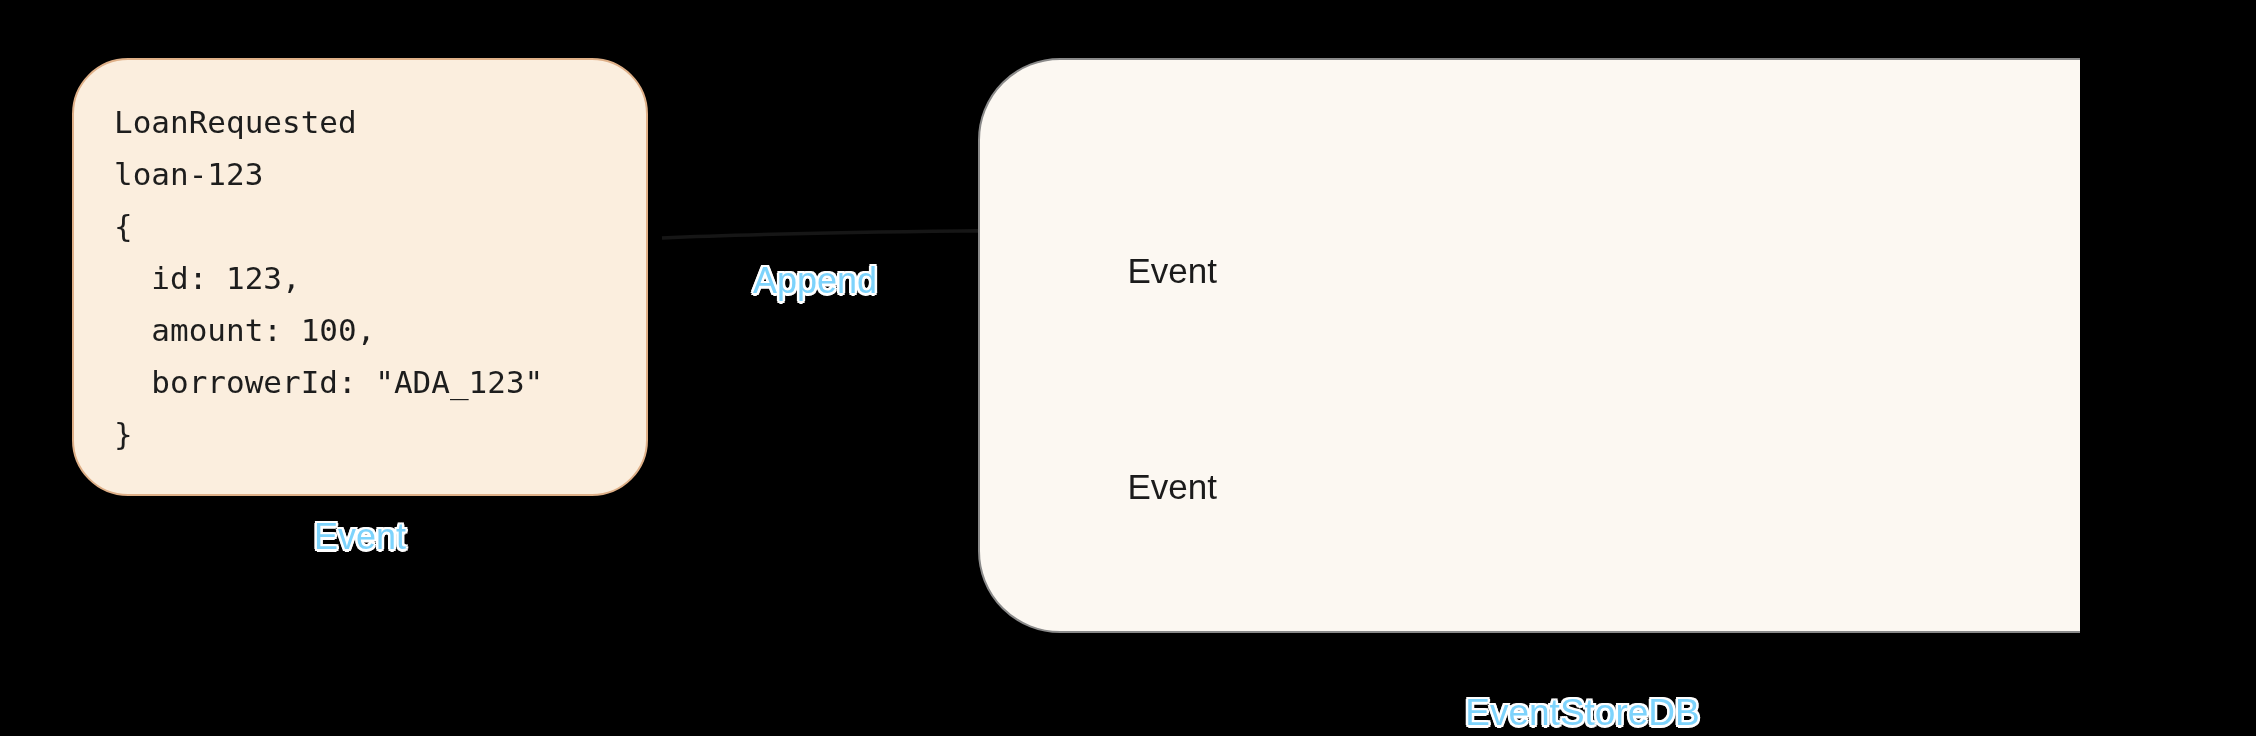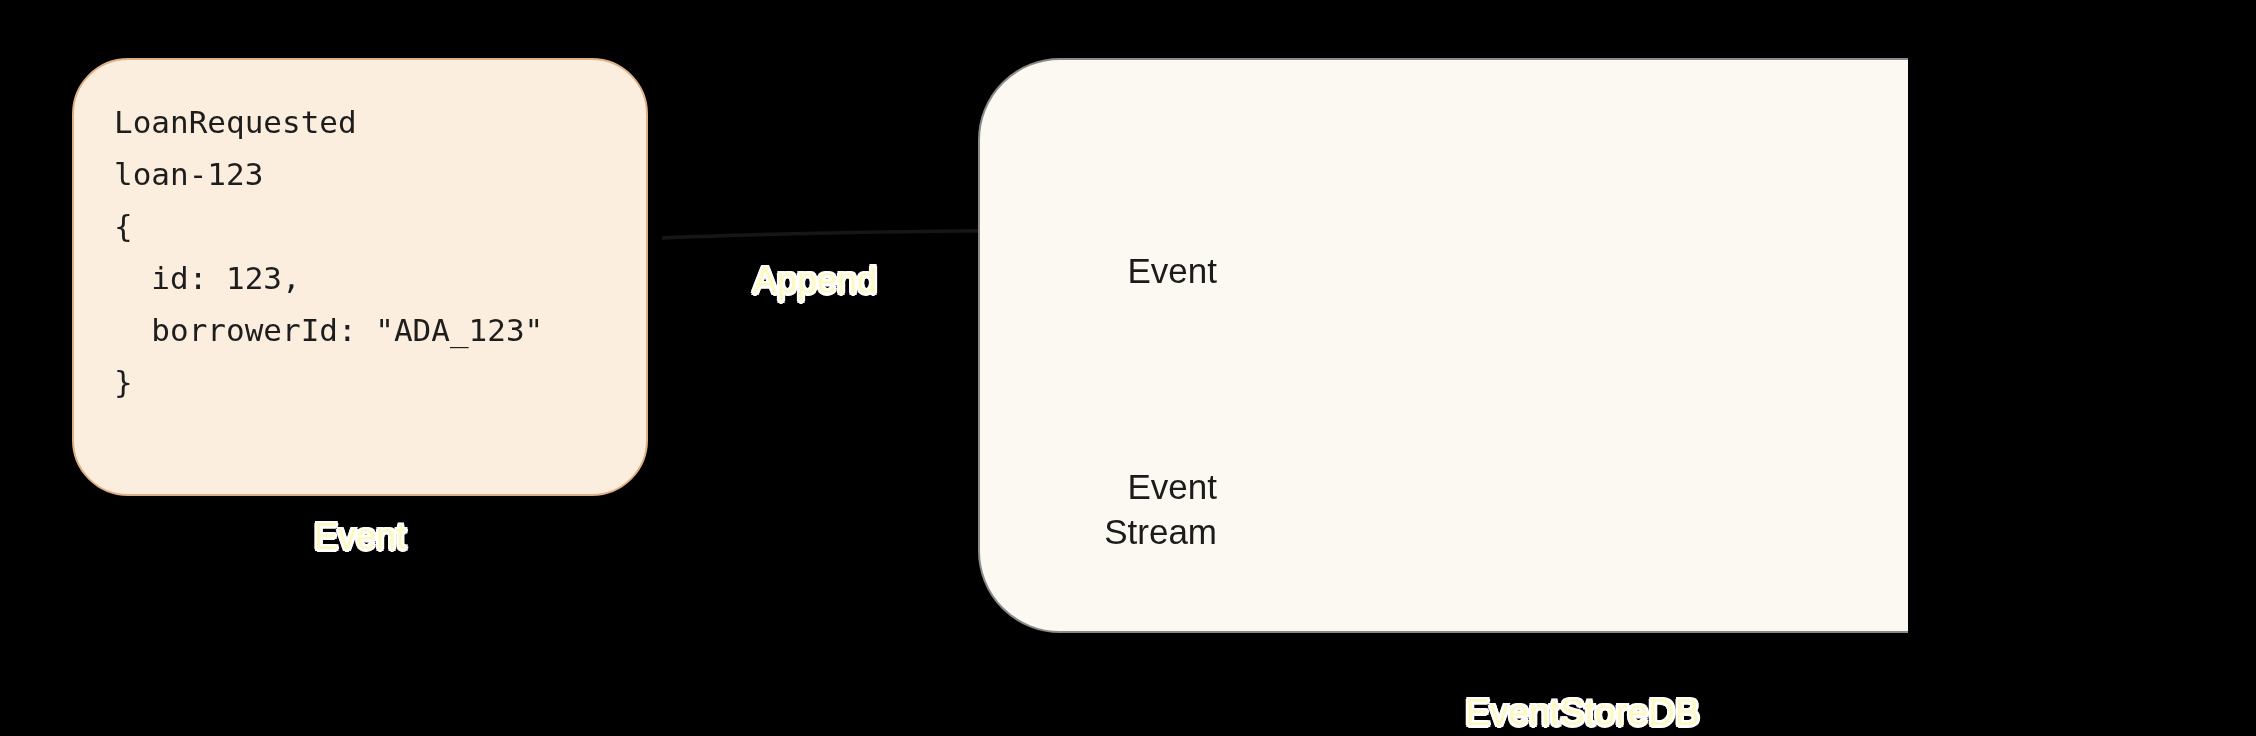--- a/index.html
+++ b/index.html
@@ -1,18 +1,18 @@
 <!DOCTYPE html>
 <html><head>
 <meta charset="utf-8">
 <style>
   html, body { margin: 0; padding: 0; background: #000; }
   .canvas {
     position: relative;
-    width: 1908px;
+    width: 2080px;
     height: 736px;
     background: #000;
     overflow: hidden;
     font-family: "Liberation Sans", sans-serif;
   }
 
   
   .event-card {
     position: absolute;
     left: 72px; top: 58px;
@@ -24,21 +24,21 @@
     padding: 36px 0 0 40px;
   }
   .code-line {
     font-family: "DejaVu Sans Mono", monospace;
     font-size: 31px;
     line-height: 52px;
     color: #1d1d1d;
     white-space: pre;
   }
   .halo {
-    color: #fef9c3;
+    color: #7dd3fc;
     text-shadow:
       -2px -2px 0 #fff, 2px -2px 0 #fff,
       -2px 2px 0 #fff, 2px 2px 0 #fff,
       0 -2.5px 0 #fff, 0 2.5px 0 #fff,
       -2.5px 0 0 #fff, 2.5px 0 0 #fff;
   }
   .event-card-label {
     position: absolute;
     left: 72px; top: 516px;
     width: 576px;
@@ -93,20 +93,21 @@
 </head>
 <body>
 
 <div class="canvas">
 
   <div class="event-card">
     <div class="code-line">LoanRequested</div>
     <div class="code-line">loan-123</div>
     <div class="code-line">{</div>
     <div class="code-line">  id: 123,</div>
+    <div class="code-line">  amount: 100,</div>
     <div class="code-line">  borrowerId: "ADA_123"</div>
     <div class="code-line">}</div>
   </div>
   <div class="event-card-label halo">Event</div>
 
   <svg class="arrow-svg" viewBox="0 0 2256 736" xmlns="http://www.w3.org/2000/svg">
     <defs>
       <marker id="ah" markerWidth="10" markerHeight="8" refX="8.5" refY="4" orient="auto">
         <path d="M0,0 L10,4 L0,8 z" fill="#161616"></path>
       </marker>
@@ -117,19 +118,18 @@
   <div class="append-label halo">Append</div>
 
   <div class="store">
 
     <div class="side-label log-label">
       <div>Event</div>
     </div>
 
     <div class="side-label stream-label">
       <div>Event</div>
-      <div>Stream</div>
     </div>
 
   </div>
   <div class="store-label halo">EventStoreDB</div>
 
 </div>
 
 </body></html>

